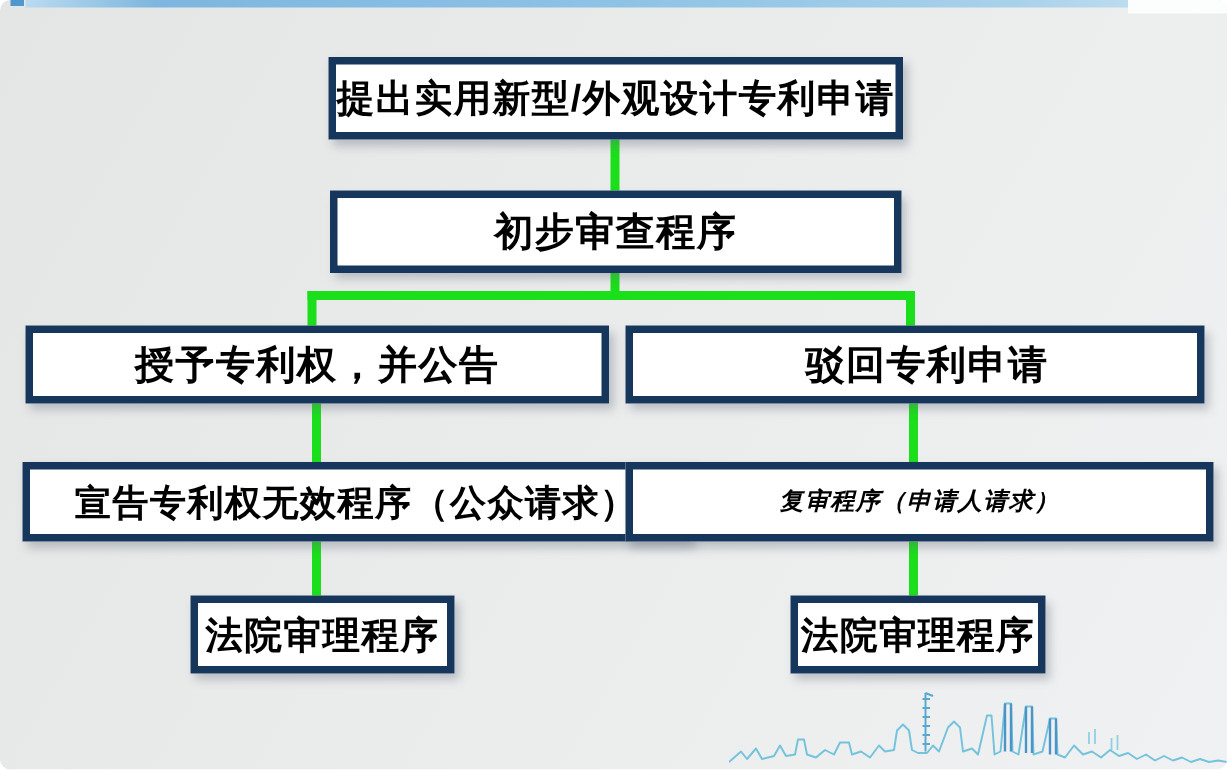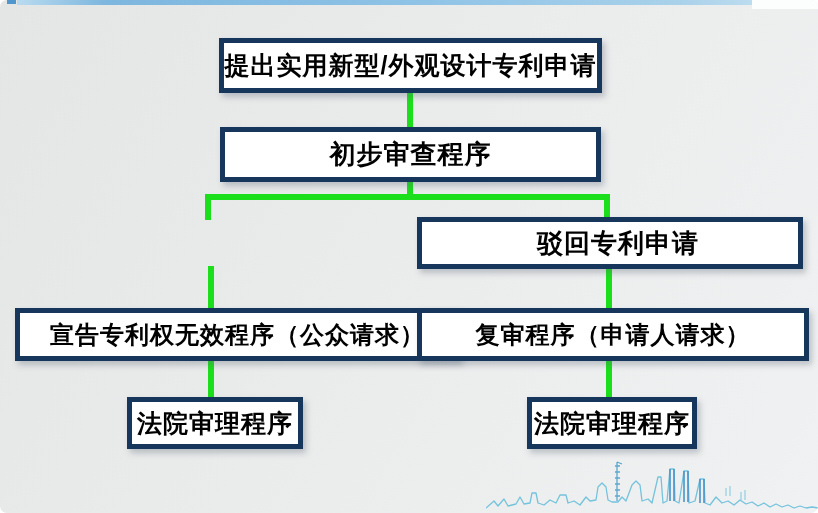--- a/index.html
+++ b/index.html
@@ -36,21 +36,21 @@
     display:flex;align-items:center;justify-content:center;
     font-weight:bold;color:#000;font-size:26px;letter-spacing:1px;
     box-shadow:3px 4px 6px rgba(95,105,120,0.35);
     white-space:nowrap;
   }
   #node-apply{left:219px;top:38px;width:383px;height:55px;font-size:25px;}
   #node-preliminary{left:220px;top:127px;width:381px;height:55px;justify-content:center;}
   #node-grant{left:17px;top:217px;width:389px;height:52px;}
   #node-reject{left:417px;top:217px;width:386px;height:52px;padding-left:16px;}
   #node-invalidation{left:15px;top:308px;width:445px;height:53px;font-size:24px;}
-  #node-reexamination{left:417px;top:308px;width:392px;height:53px;font-size:24px;}
+  #node-reexamination{left:417px;top:308px;width:392px;height:53px;font-size:16px;font-style:italic;}
   #node-court-left{left:127px;top:397px;width:176px;height:52px;font-size:25px;}
   #node-court-right{left:527px;top:397px;width:170px;height:52px;font-size:25px;}
 
   
   #skyline{position:absolute;left:486px;top:456px;width:332px;height:57px;z-index:0;}
 </style>
 </head>
 <body>
 
 <div id="slide">
@@ -67,20 +67,23 @@
   <div class="conn" id="conn-grant-invalidation"></div>
   <div class="conn" id="conn-reject-reexam"></div>
   <div class="conn" id="conn-invalidation-court"></div>
   <div class="conn" id="conn-reexam-court"></div>
 
   <div class="node" id="node-apply">
     <span>提出实用新型/外观设计专利申请</span>
   </div>
   <div class="node" id="node-preliminary">
     <span>初步审查程序</span>
+  </div>
+  <div class="node" id="node-grant">
+    <span>授予专利权，并公告</span>
   </div>
   <div class="node" id="node-reject">
     <span>驳回专利申请</span>
   </div>
   <div class="node" id="node-invalidation">
     <span>宣告专利权无效程序（公众请求）</span>
   </div>
   <div class="node" id="node-reexamination">
     <span>复审程序（申请人请求）</span>
   </div>

